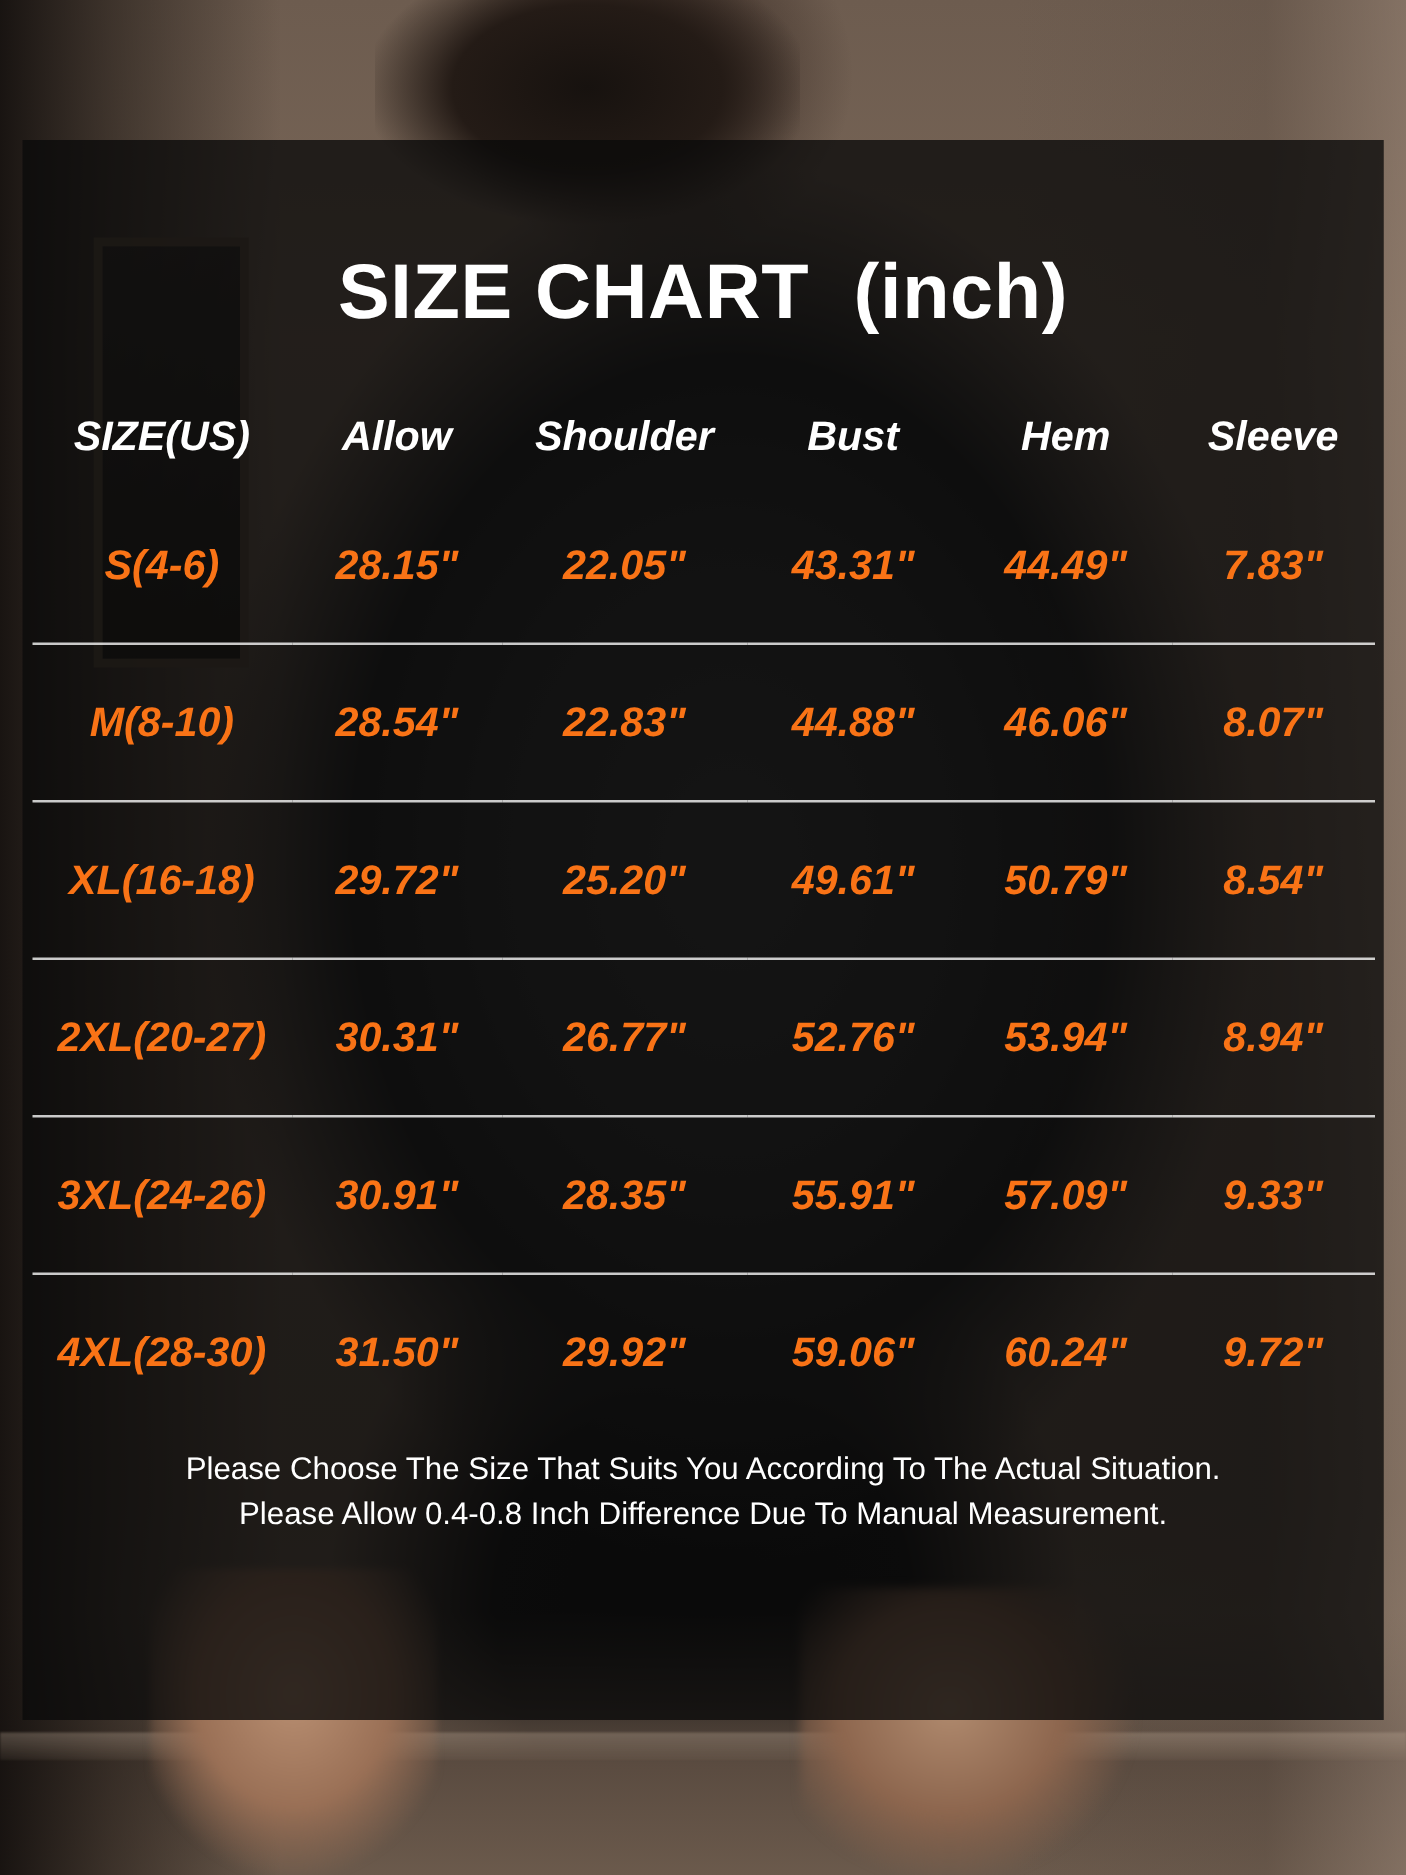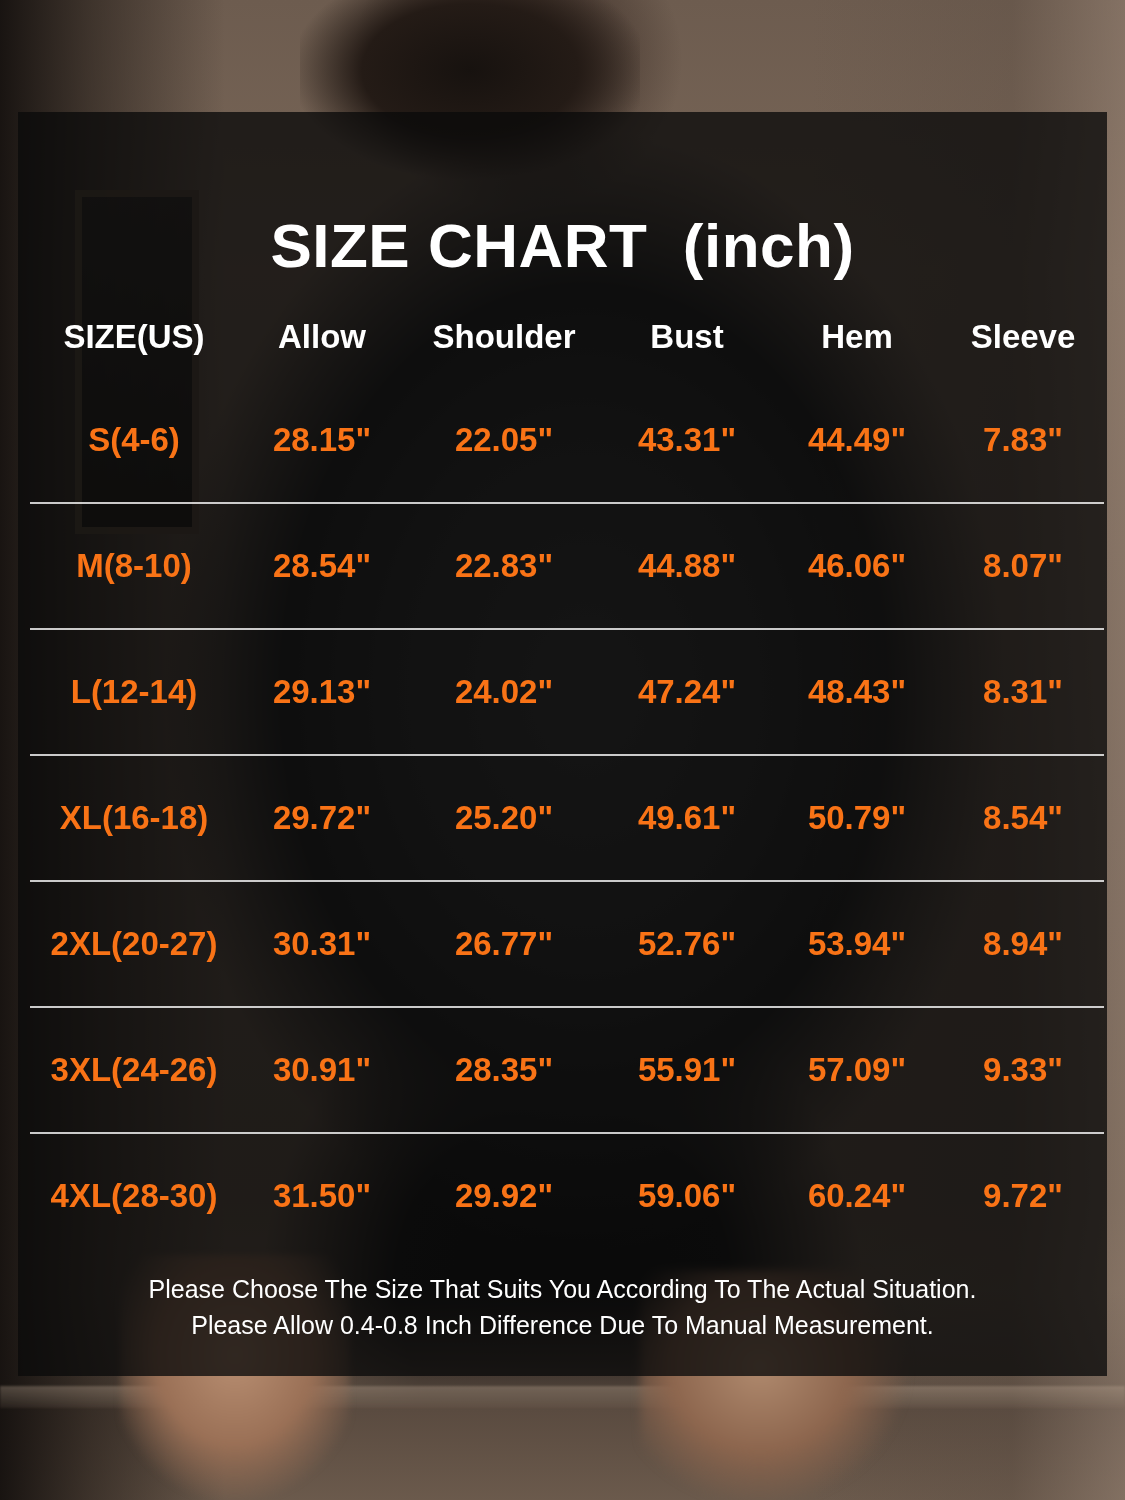--- a/index.html
+++ b/index.html
@@ -67,38 +67,39 @@
 
   
   #chart-card {
     position: absolute;
     left: 18px;
     top: 112px;
     width: 1089px;
     height: 1264px;
     background: rgba(10,10,10,0.78);
     box-sizing: border-box;
-    padding: 12px;
+    padding: 0;
   }
 
   #chart-title {
     color: #ffffff;
     font-size: 62px;
     font-weight: bold;
     text-align: center;
     letter-spacing: 0.5px;
     margin-top: 86px;
     white-space: pre;
   }
 
   table.size-table {
     width: 1022px;
-    margin: 36px auto 0 auto;
+    margin: 60px auto 0 auto;
     border-collapse: collapse;
     table-layout: fixed;
+    font-style: italic;
   }
   table.size-table th {
     color: #ffffff;
     font-size: 33px;
     font-weight: bold;
     text-align: center;
     padding-bottom: 22px;
     white-space: nowrap;
   }
   table.size-table td {
@@ -179,28 +180,20 @@
       </tr>
       <tr>
         <td>M(8-10)</td>
         <td>28.54"</td>
         <td>22.83"</td>
         <td>44.88"</td>
         <td>46.06"</td>
         <td>8.07"</td>
       </tr>
       <tr>
-        <td>L(12-14)</td>
-        <td>29.13"</td>
-        <td>24.02"</td>
-        <td>47.24"</td>
-        <td>48.43"</td>
-        <td>8.31"</td>
-      </tr>
-      <tr>
         <td>XL(16-18)</td>
         <td>29.72"</td>
         <td>25.20"</td>
         <td>49.61"</td>
         <td>50.79"</td>
         <td>8.54"</td>
       </tr>
       <tr>
         <td>2XL(20-27)</td>
         <td>30.31"</td>

